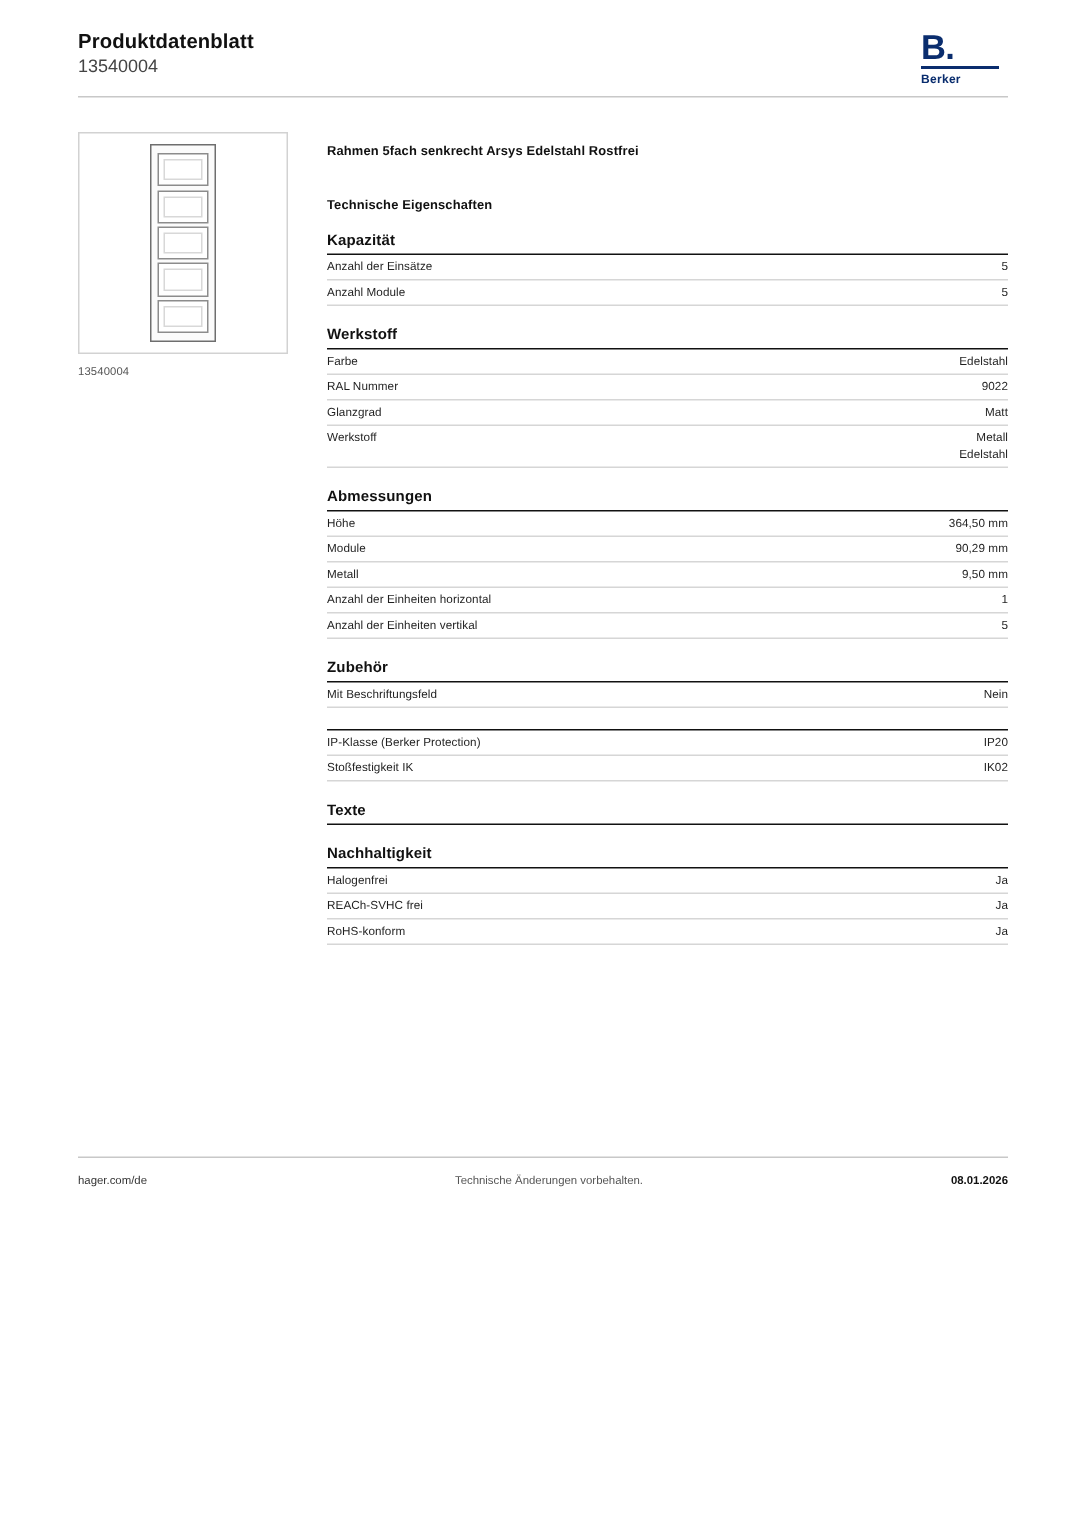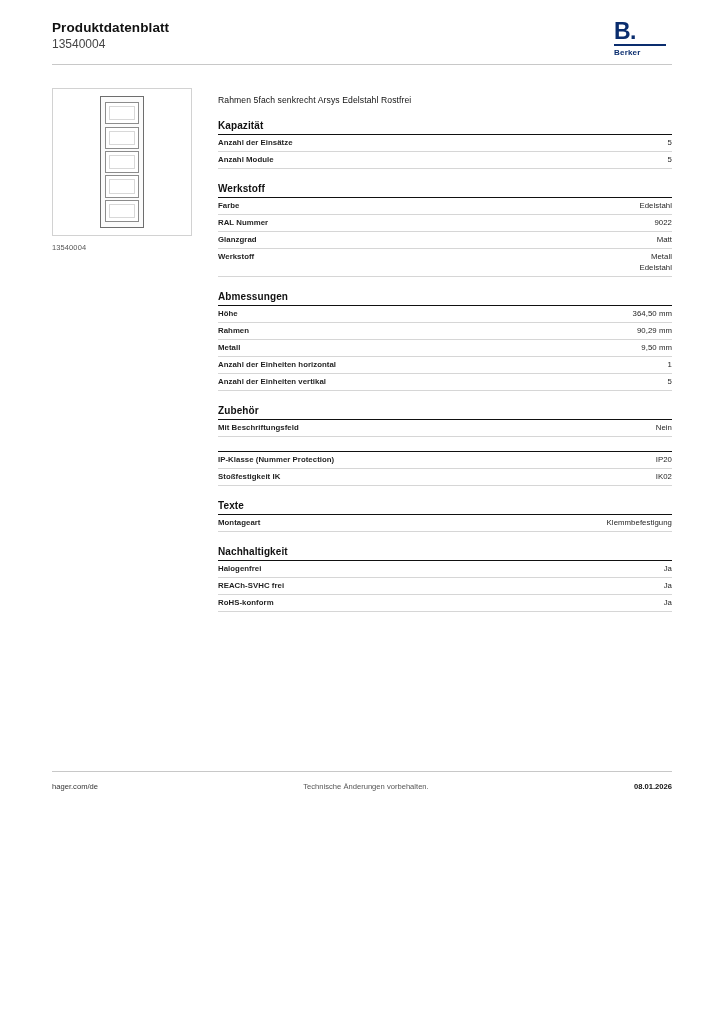--- a/index.html
+++ b/index.html
@@ -119,21 +119,21 @@
   }
 
   
   .content {
     position: absolute;
     left: 218px; top: 94px;
     width: 454px;
   }
   .product-name {
     font-size: 8.6px;
-    font-weight: normal;
+    font-weight: bold;
     color: #111;
     line-height: 12px;
     letter-spacing: 0.1px;
   }
   .tech-heading {
     font-size: 8.6px;
     font-weight: bold;
     color: #111;
     margin-top: 25px;
     letter-spacing: 0.1px;
@@ -157,21 +157,21 @@
     display: flex;
     justify-content: space-between;
     align-items: flex-start;
     font-size: 7.8px;
     color: #1f1f1f;
     border-bottom: 1px solid #d6d6d6;
     padding: 3px 0 2.5px 0;
     line-height: 10.5px;
     letter-spacing: 0.05px;
   }
-  .row .label { padding-right: 12px; font-weight: bold; }
+  .row .label { padding-right: 12px; }
   .row .value {
     text-align: right;
     white-space: pre-line;
   }
 
   
   .footer-rule {
     position: absolute;
     left: 52px; bottom: 36px;
     width: 620px; height: 1px;
@@ -215,20 +215,21 @@
         <div class="frame-cell"></div>
         <div class="frame-cell"></div>
         <div class="frame-cell"></div>
         <div class="frame-cell"></div>
       </div>
   </div>
   <div class="image-caption">13540004</div>
 
   <div class="content">
     <div class="product-name">Rahmen 5fach senkrecht Arsys Edelstahl Rostfrei</div>
+    <div class="tech-heading">Technische Eigenschaften</div>
     <div id="groups">
         <div class="group">
           <div class="group-title">Kapazität</div>
           <div class="group-rule"></div>
           <div class="row">
             <div class="label">Anzahl der Einsätze</div>
             <div class="value">5</div>
           </div>
           <div class="row">
             <div class="label">Anzahl Module</div>
@@ -257,21 +258,21 @@
           </div>
         </div>
         <div class="group">
           <div class="group-title">Abmessungen</div>
           <div class="group-rule"></div>
           <div class="row">
             <div class="label">Höhe</div>
             <div class="value">364,50 mm</div>
           </div>
           <div class="row">
-            <div class="label">Rahmen</div>
+            <div class="label">Module</div>
             <div class="value">90,29 mm</div>
           </div>
           <div class="row">
             <div class="label">Metall</div>
             <div class="value">9,50 mm</div>
           </div>
           <div class="row">
             <div class="label">Anzahl der Einheiten horizontal</div>
             <div class="value">1</div>
           </div>
@@ -284,35 +285,31 @@
           <div class="group-title">Zubehör</div>
           <div class="group-rule"></div>
           <div class="row">
             <div class="label">Mit Beschriftungsfeld</div>
             <div class="value">Nein</div>
           </div>
         </div>
         <div class="group">
           <div class="group-rule"></div>
           <div class="row">
-            <div class="label">IP-Klasse (Nummer Protection)</div>
+            <div class="label">IP-Klasse (Berker Protection)</div>
             <div class="value">IP20</div>
           </div>
           <div class="row">
             <div class="label">Stoßfestigkeit IK</div>
             <div class="value">IK02</div>
           </div>
         </div>
         <div class="group">
           <div class="group-title">Texte</div>
           <div class="group-rule"></div>
-          <div class="row">
-            <div class="label">Montageart</div>
-            <div class="value">Klemmbefestigung</div>
-          </div>
         </div>
         <div class="group">
           <div class="group-title">Nachhaltigkeit</div>
           <div class="group-rule"></div>
           <div class="row">
             <div class="label">Halogenfrei</div>
             <div class="value">Ja</div>
           </div>
           <div class="row">
             <div class="label">REACh-SVHC frei</div>

